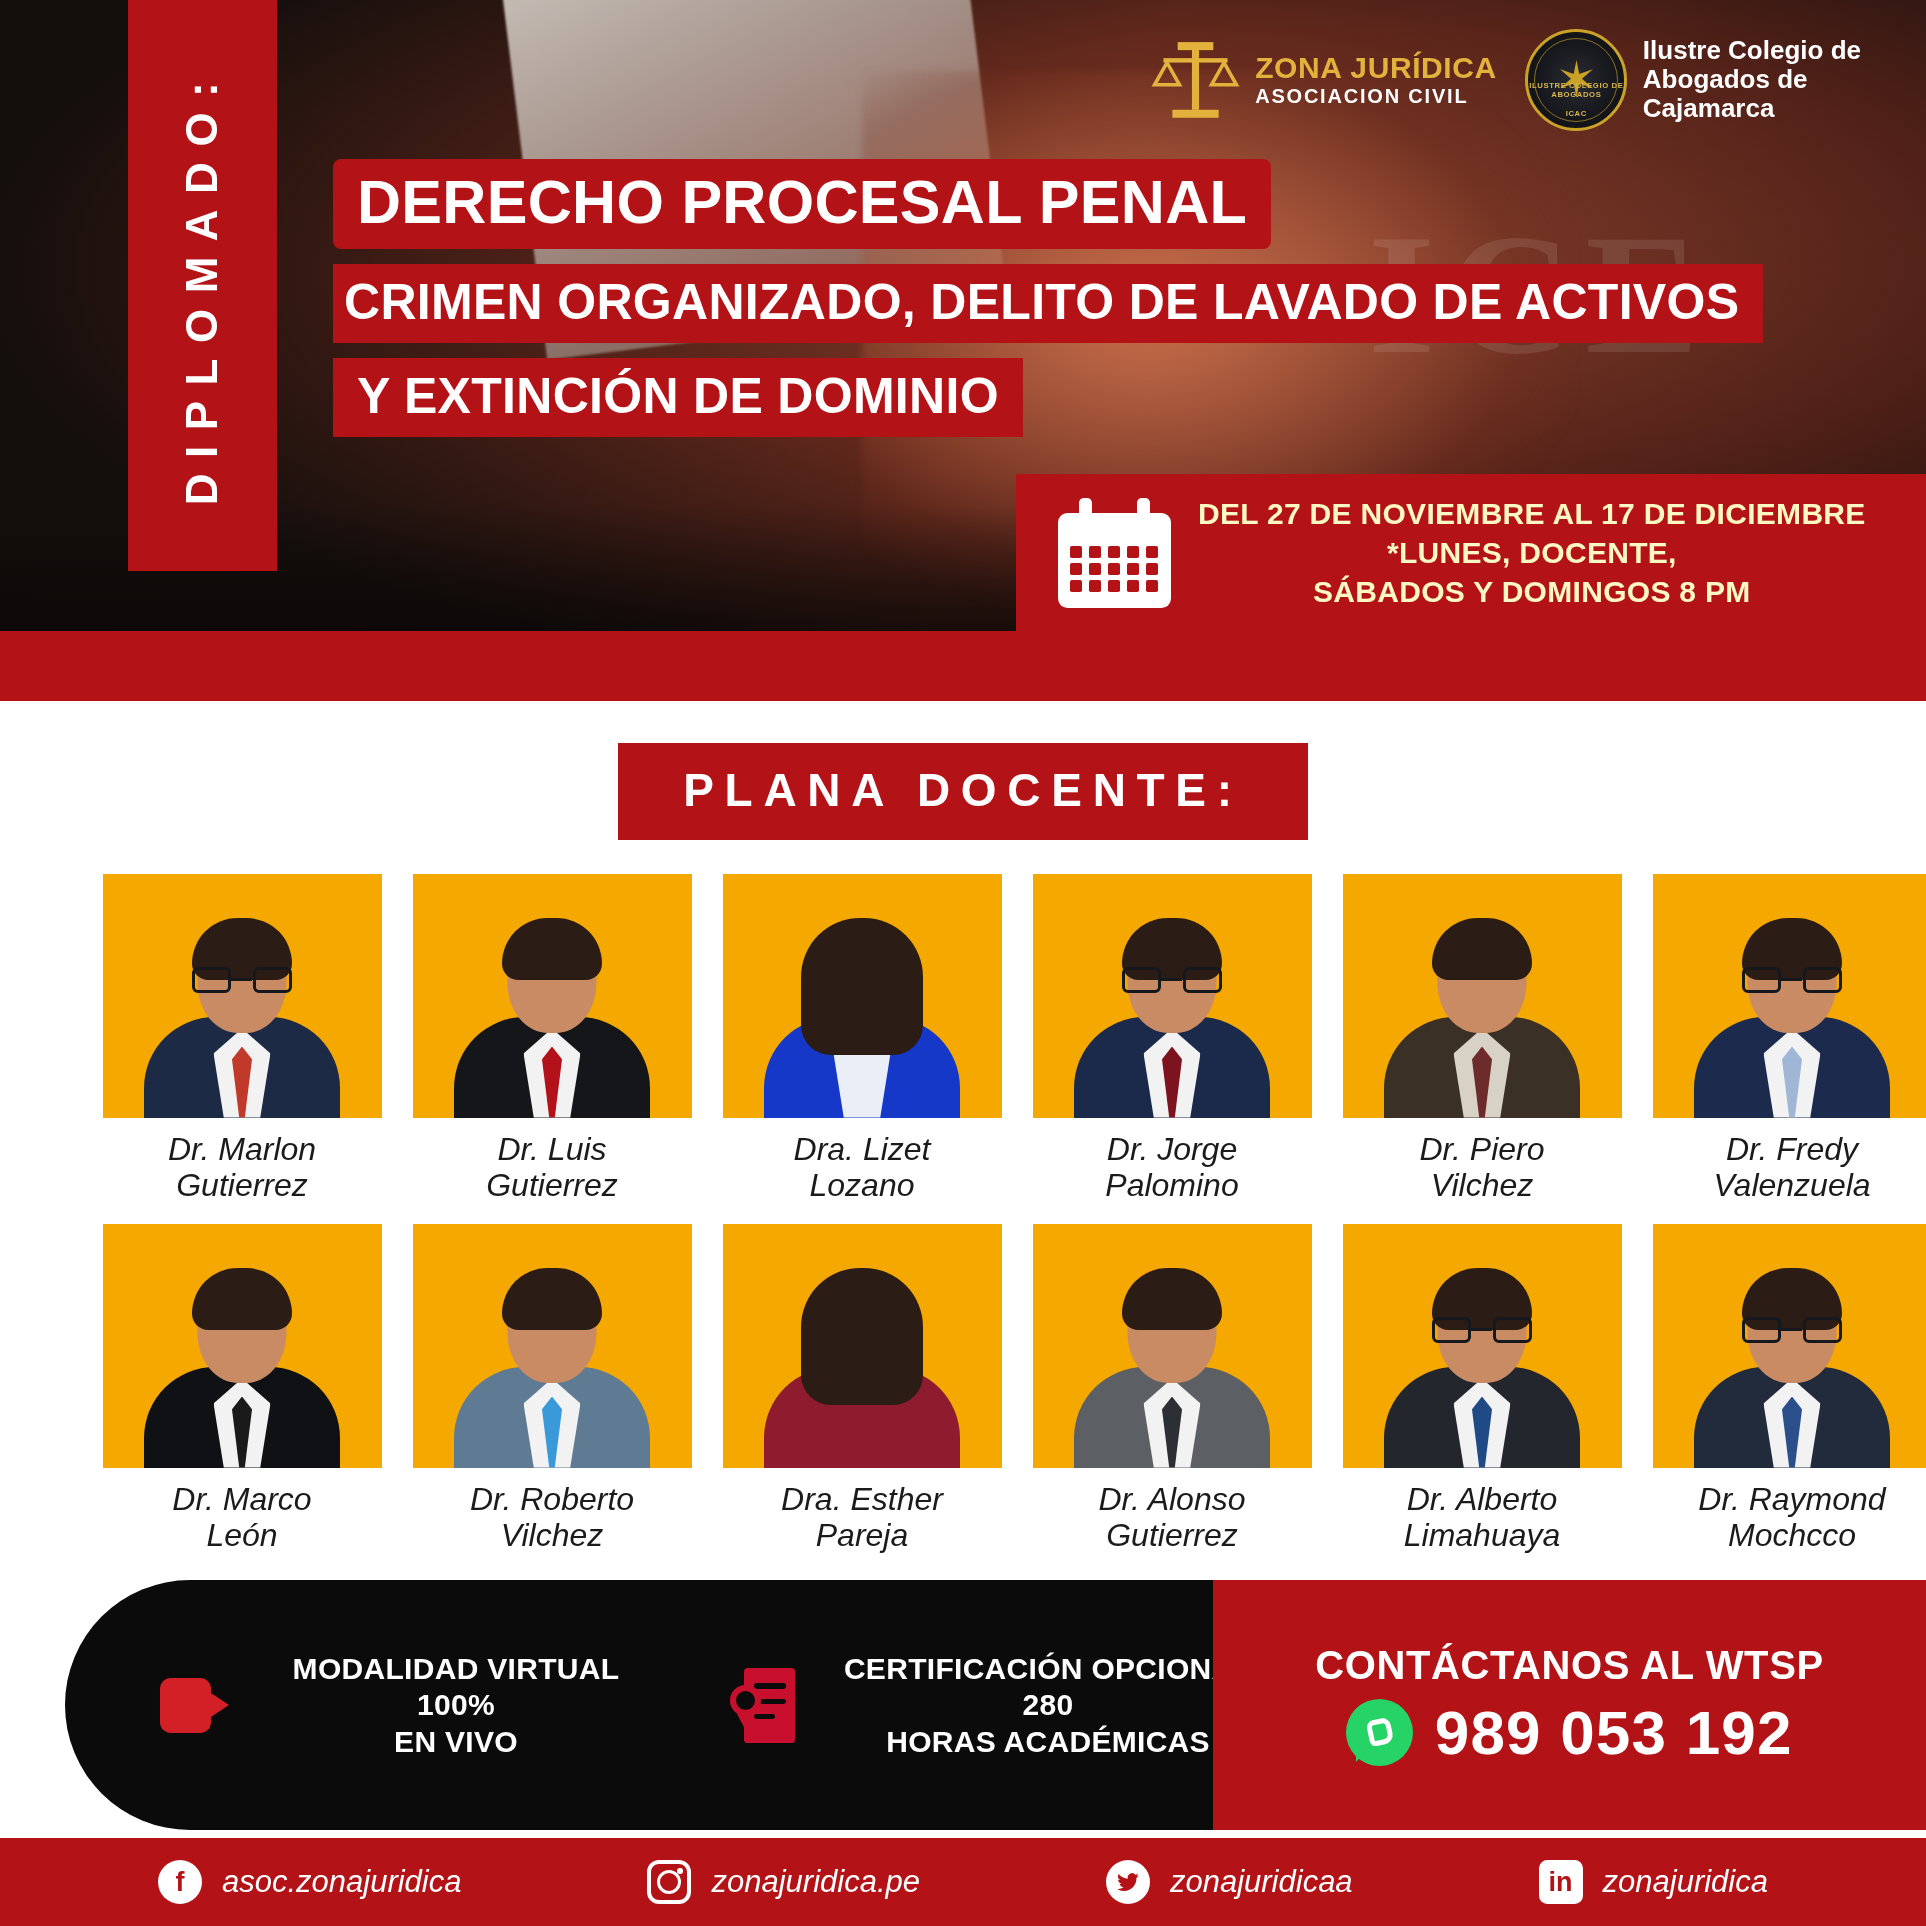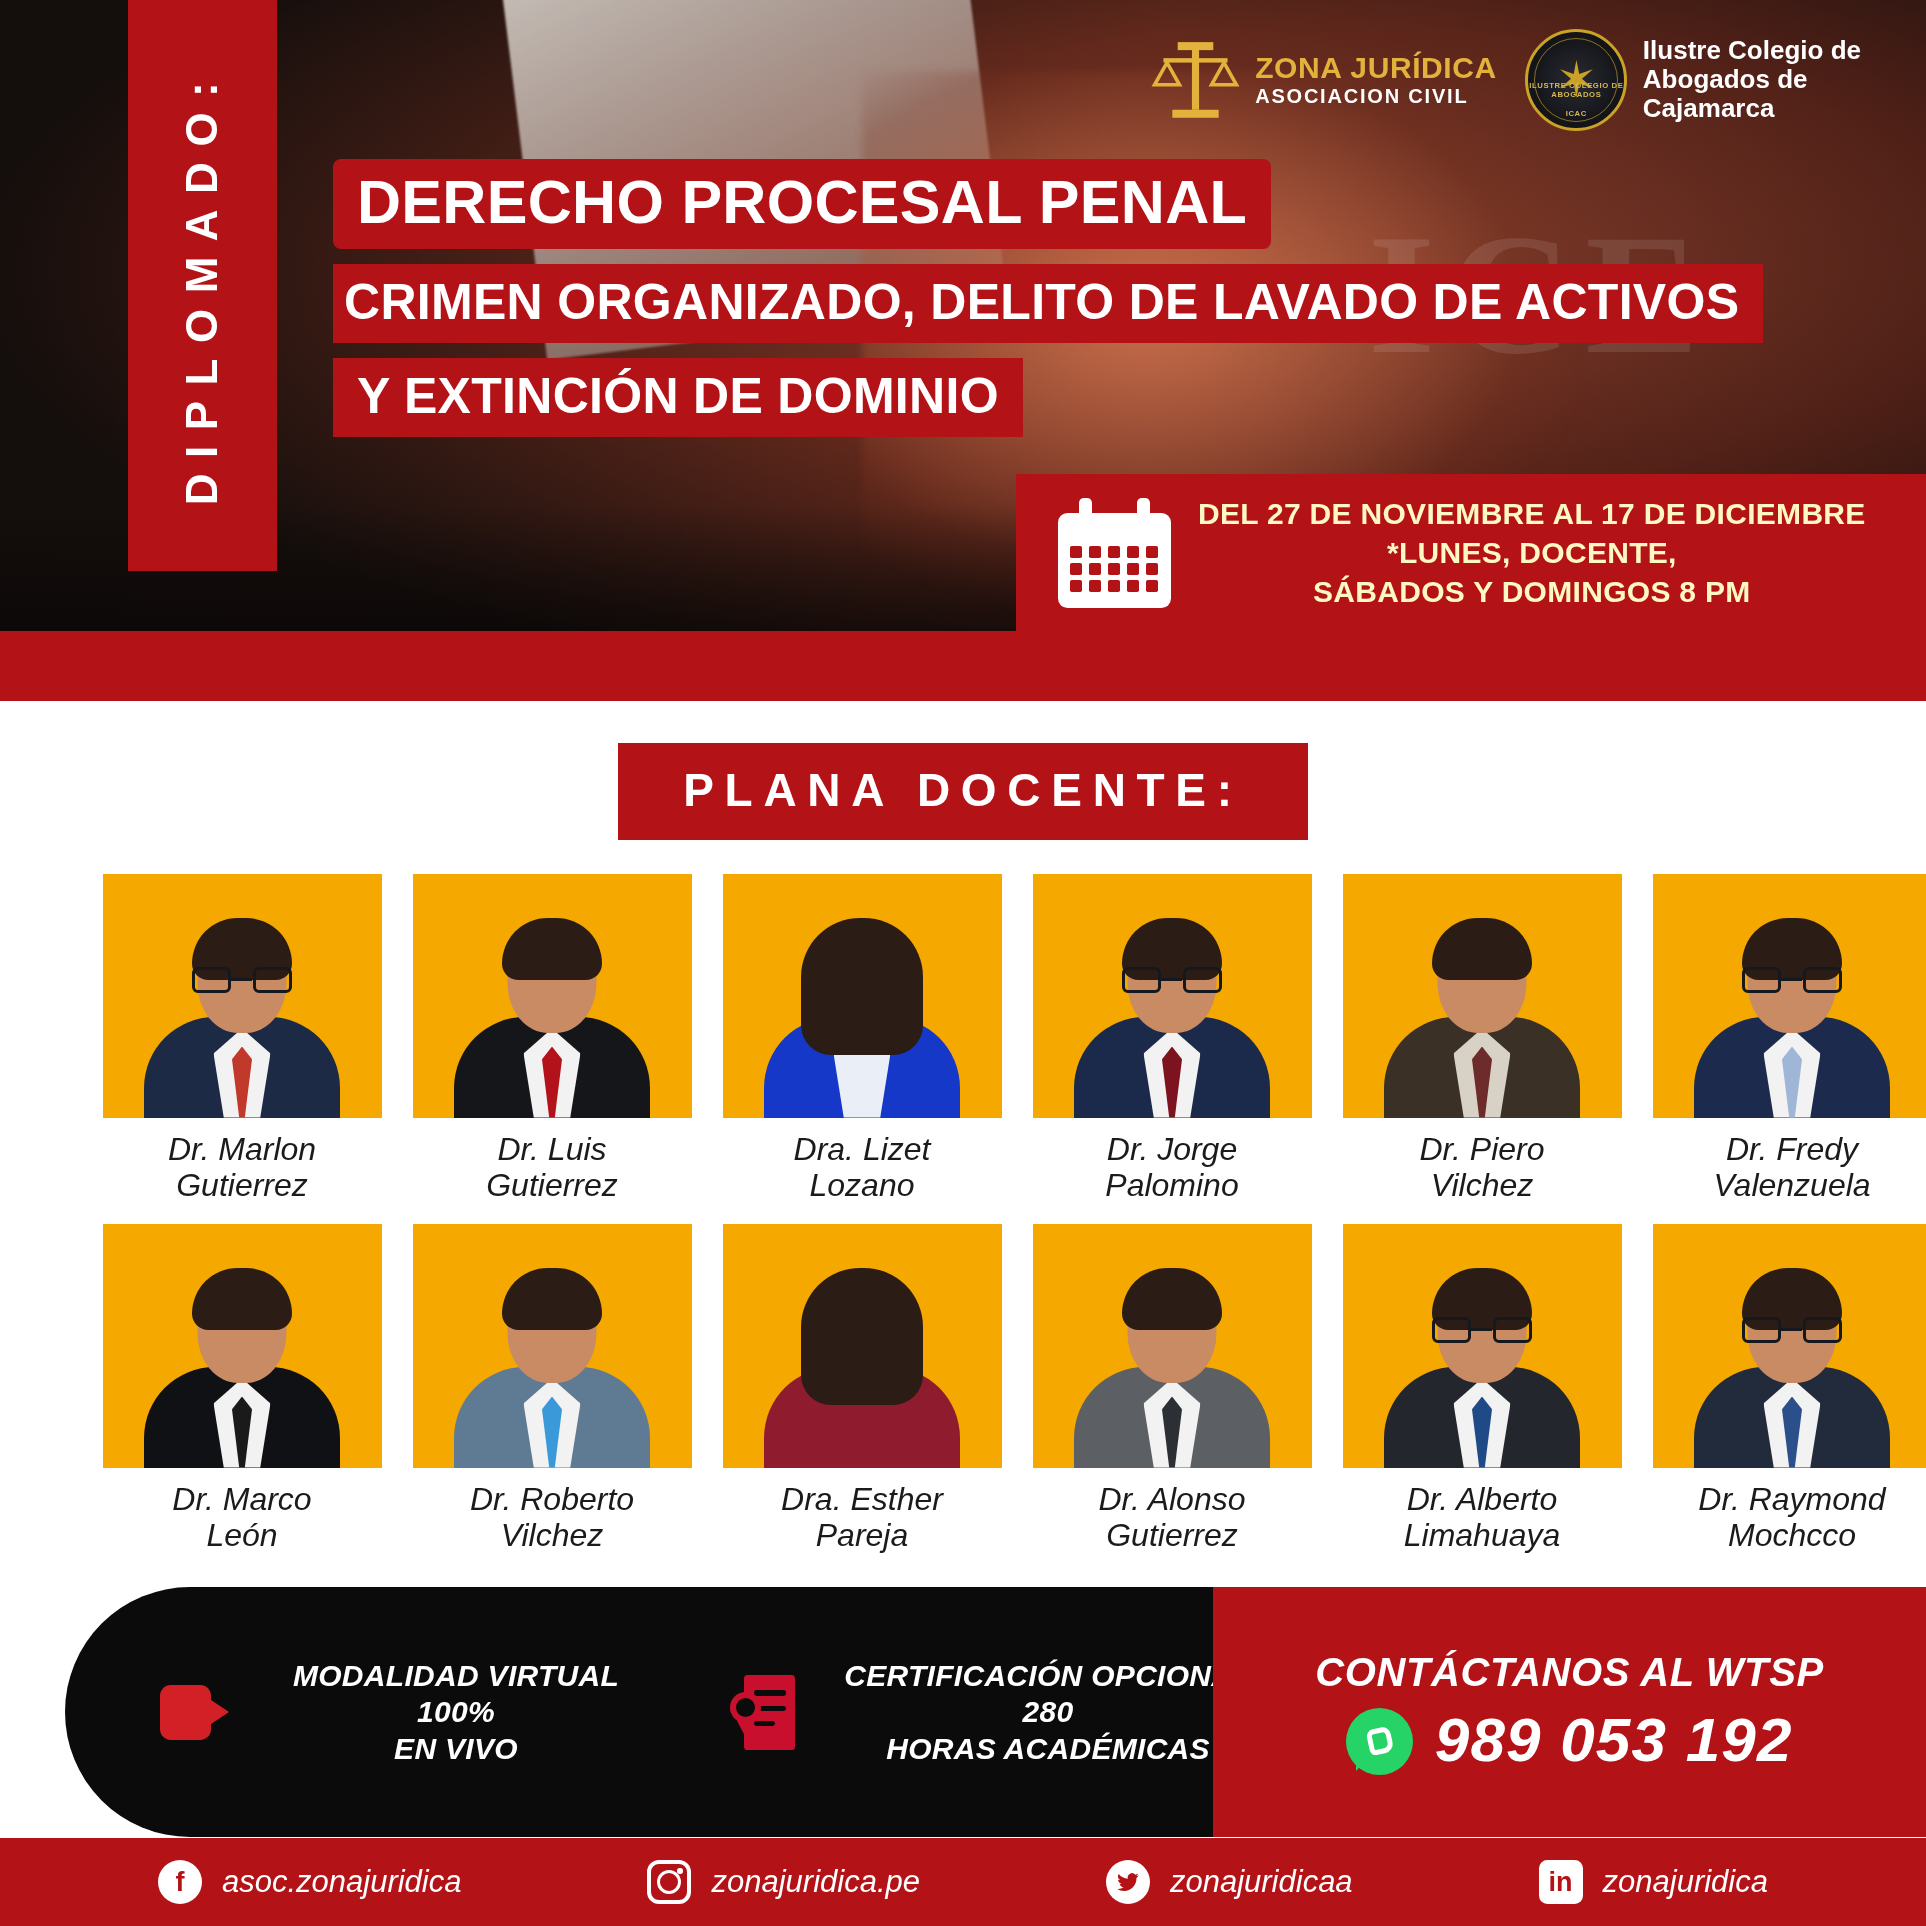--- a/index.html
+++ b/index.html
@@ -180,21 +180,21 @@
   .p-glass i.l { left: 0; }
   .p-glass i.r { right: 0; }
   .p-glass b { position:absolute; left:39px; top:11.3px; width: 21.4px; height: 3px; background:#15181d; }
   .name {
     margin-top: 13px; text-align:center;
     font-family: "Liberation Sans", sans-serif;
     font-style: italic; font-size: 32px; color:#1b1b1b; line-height: 1.14;
   }
 
   
-  .bottom { position: relative; margin-top: 34px; height: 250px; font-style: italic; }
+  .bottom { position: relative; margin-top: 27px; height: 250px; }
   .bottom-left {
     position:absolute; left: 65px; top: 0; width: 1213px; height: 250px;
     background: #0B0B0B; border-radius: 125px 0 0 125px;
     display:flex; align-items:center; padding-left: 95px; gap: 71px;
   }
   .feat { display:flex; align-items:center; gap: 24px; }
   .feat .txt { color:#fff; font-weight:bold; font-size: 30px; line-height:1.22; text-align:center; letter-spacing:0.3px; }
   .cam-ico { width: 70px; height: 55px; position:relative; }
   .cam-ico .bd { position:absolute; left:0; top:0; width: 51px; height: 55px; background:#D32027; border-radius: 10.7px; }
   .cam-ico .ln { position:absolute; right:0; top: 13px; width: 0; height:0; border-top: 14.3px solid transparent; border-bottom: 14.3px solid transparent; border-left: 21.4px solid #D32027; }
@@ -205,21 +205,21 @@
   .cert-ico .pg i:nth-child(2){ top: 31px; width: 32px;}
   .cert-ico .pg i:nth-child(3){ top: 46px; width: 21.4px;}
   .cert-ico .sl { position:absolute; left: 0; top: 16.6px; width: 31px; height: 31px; border-radius:50%; border: 6.5px solid #C8102E; background:#0B0B0B; }
   .cert-ico .rb { position:absolute; left: 7.1px; top: 46px; width: 0; height: 0; border-left: 8.3px solid transparent; border-right: 8.3px solid transparent; border-top: 15.5px solid #C8102E; }
 
   .bottom-right {
     position:absolute; right: 0; top: 0; width: 713px; height: 250px;
     background:#B31217; display:flex; flex-direction:column; align-items:center; justify-content:center; gap: 8.3px;
   }
   .wtsp-title { color:#fff; font-weight:bold; font-size: 40px; letter-spacing: 0.6px; }
-  .wtsp-row { display:flex; align-items:flex-end; gap: 21.4px; }
+  .wtsp-row { display:flex; align-items:center; gap: 21.4px; }
   .wa-ico { width: 67px; height:67px; border-radius:50%; background:#25D366; position:relative; display:flex; align-items:center; justify-content:center; }
   .wa-ico::after { content:""; position:absolute; left: 9.5px; bottom: 3.6px; width: 0; height:0; border-left: 0 solid transparent; border-right: 14.3px solid transparent; border-top: 15.5px solid #25D366; }
   .wa-ico .hs { width: 33px; height: 33px; position:relative; }
   .wa-ico .hs::before {
     content:""; position:absolute; left: 4.8px; top: 3.6px; width: 24px; height: 26px;
     border: 5.4px solid #fff; border-radius: 7.1px 8.3px 9.5px 6px; box-sizing:border-box;
     transform: rotate(-12deg);
   }
   .wtsp-num { color:#fff; font-weight:bold; font-size: 62px; letter-spacing: 1.2px; }
 

